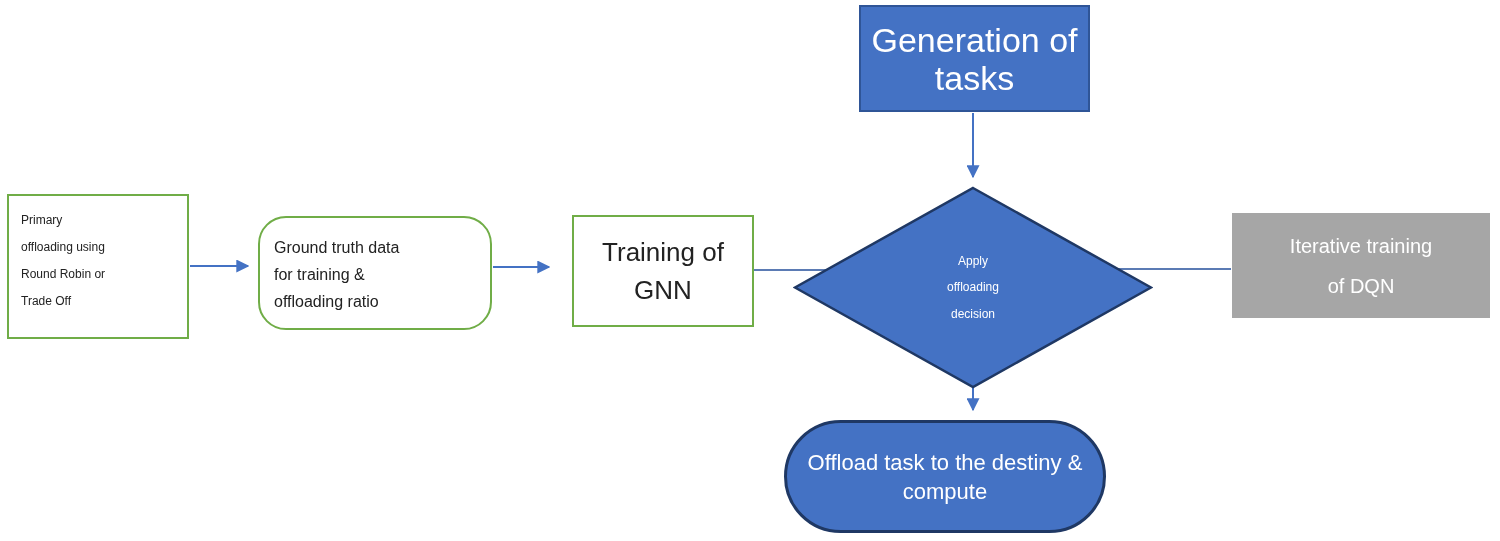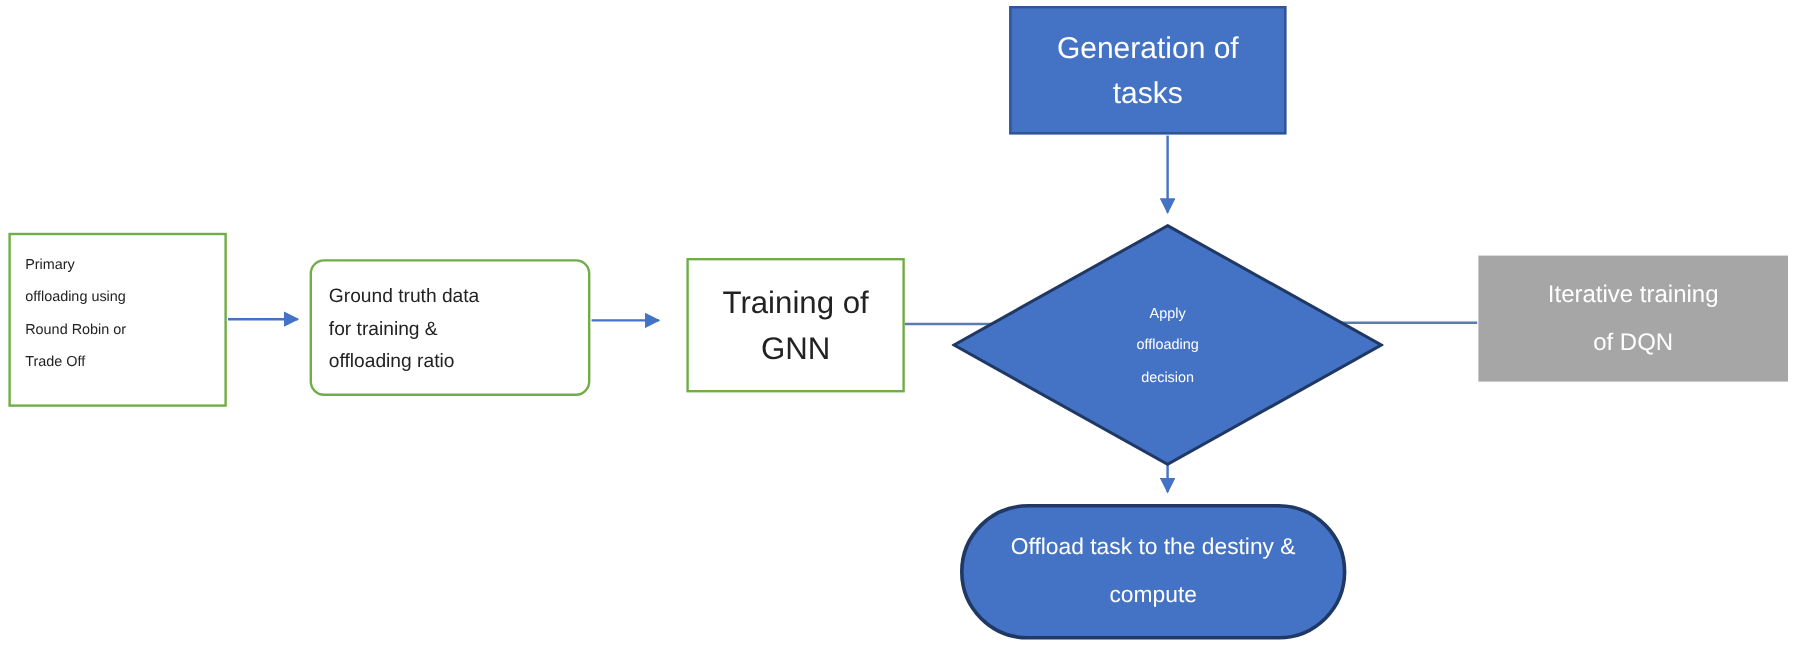--- a/index.html
+++ b/index.html
@@ -45,38 +45,38 @@
     background: #fff;
     border: 2px solid var(--green_border);
     color: var(--text_dark);
     font-size: 12px; line-height: 27px;
     padding: 11px 8px 0 12px;
   }
   .node-ground-truth {
     left: 258px; top: 216px; width: 234px; height: 114px;
     background: #fff;
     border: 2px solid var(--green_border);
-    border-radius: 12px;
+    border-radius: 28px;
     color: var(--text_dark);
     font-size: 16px; line-height: 27px;
     padding: 16px 8px 0 14px;
   }
   .node-training-gnn {
     left: 560px; top: 215px; width: 182px; height: 112px;
     background: #fff;
     border: 2px solid var(--green_border);
     color: var(--text_dark);
     font-size: 26px; line-height: 38px; margin-left: 12px;
   }
   .node-generation {
-    left: 841px; top: 5px; width: 231px; height: 107px;
+    left: 859px; top: 5px; width: 231px; height: 107px;
     background: var(--blue_fill);
     border: 2px solid var(--blue_border);
     color: var(--text_light);
-    font-size: 25px; line-height: 38px;
+    font-size: 34px; line-height: 38px;
   }
   .diamond-wrap {
     position: absolute;
     left: 793px; top: 186px; width: 360px; height: 203px;
     z-index: 2;
   }
   .diamond-svg { position: absolute; left: 0; top: 0; }
   .diamond-label {
     position: absolute;
     left: 0; top: 0; width: 100%; height: 100%;
@@ -84,26 +84,26 @@
     font-size: 12px; line-height: 26.5px;
     white-space: pre-line;
   }
   .node-dqn {
     left: 1232px; top: 213px; width: 258px; height: 105px;
     background: var(--gray_fill);
     color: var(--text_light);
     font-size: 20px; line-height: 40px;
   }
   .node-offload {
-    left: 800px; top: 420px; width: 322px; height: 113px;
+    left: 784px; top: 420px; width: 322px; height: 113px;
     background: var(--blue_fill);
     border: 3px solid var(--navy_border);
     border-radius: 57px;
     color: var(--text_light);
-    font-size: 19px; line-height: 40px;
+    font-size: 22px; line-height: 29px;
   }
 </style>
 </head>
 <body>
 
 <div class="canvas">
 
   <svg class="connectors" viewBox="0 0 1500 541" xmlns="http://www.w3.org/2000/svg">
     <defs>
       <marker id="arrowhead" markerUnits="userSpaceOnUse" markerWidth="13" markerHeight="13" viewBox="0 0 10 10" refX="9" refY="5" orient="auto">

